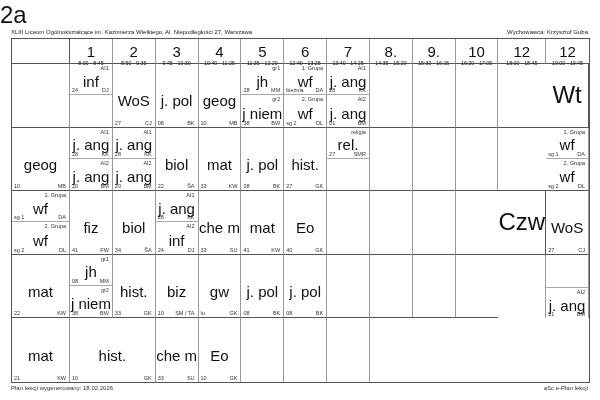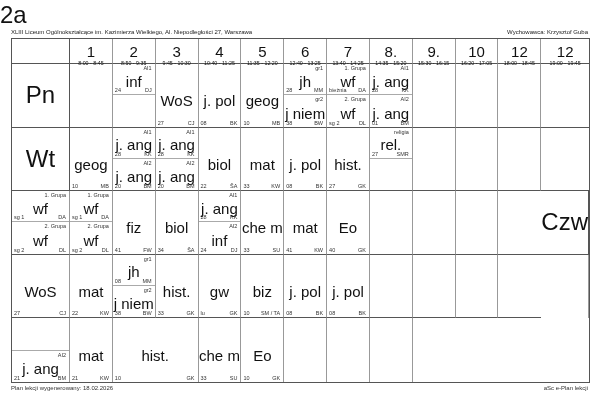--- a/index.html
+++ b/index.html
@@ -91,21 +91,20 @@
     </div>
   <div class="hcell">
       <span class="num">12</span>
       <span class="time">18:00 - 18:45</span>
     </div>
   <div class="hcell" style="border-right:none">
       <span class="num">12</span>
       <span class="time">19:00 - 19:45</span>
     </div>
 
-  <div class="day">Pn</div>
   <div class="cell"></div>
   <div class="cell">
     <div class="lesson top half">
         <span class="subj">inf</span>
         <span class="grp">AI1</span>
         <span class="room">24</span>
         <span class="teach">DJ</span>
       </div>
   </div>
   <div class="cell">
@@ -366,30 +365,30 @@
   </div>
   <div class="cell">
     <div class="lesson full">
         <span class="subj">hist.</span>
         <span class="room">33</span>
         <span class="teach">GK</span>
       </div>
   </div>
   <div class="cell">
     <div class="lesson full">
-        <span class="subj">gw</span>
-        <span class="room">lu</span>
-        <span class="teach">GK</span>
-      </div>
-  </div>
-  <div class="cell">
-    <div class="lesson full">
         <span class="subj">biz</span>
         <span class="room">10</span>
         <span class="teach">SM / TA</span>
+      </div>
+  </div>
+  <div class="cell">
+    <div class="lesson full">
+        <span class="subj">gw</span>
+        <span class="room">lu</span>
+        <span class="teach">GK</span>
       </div>
   </div>
   <div class="cell">
     <div class="lesson full">
         <span class="subj">j. pol</span>
         <span class="room">08</span>
         <span class="teach">BK</span>
       </div>
   </div>
   <div class="cell">

